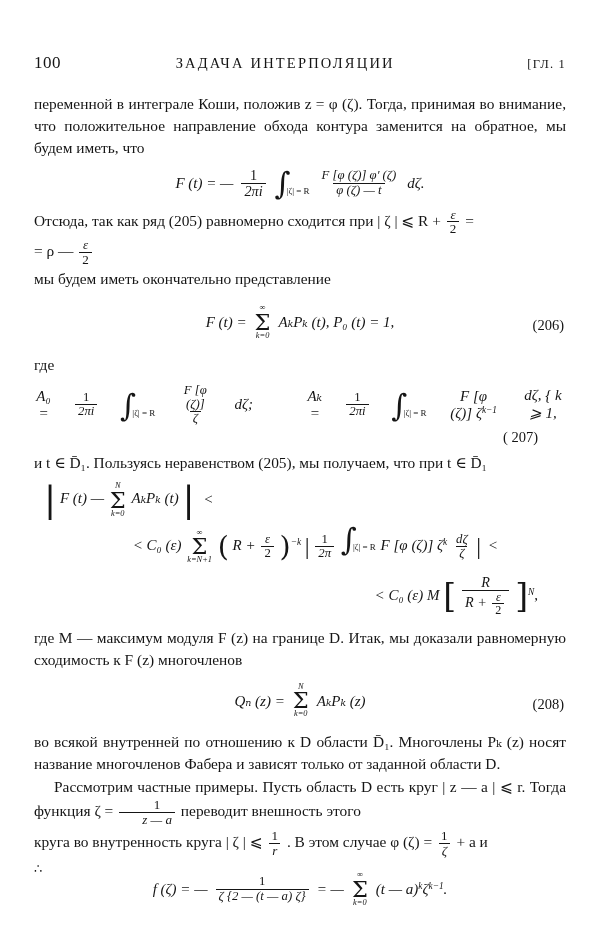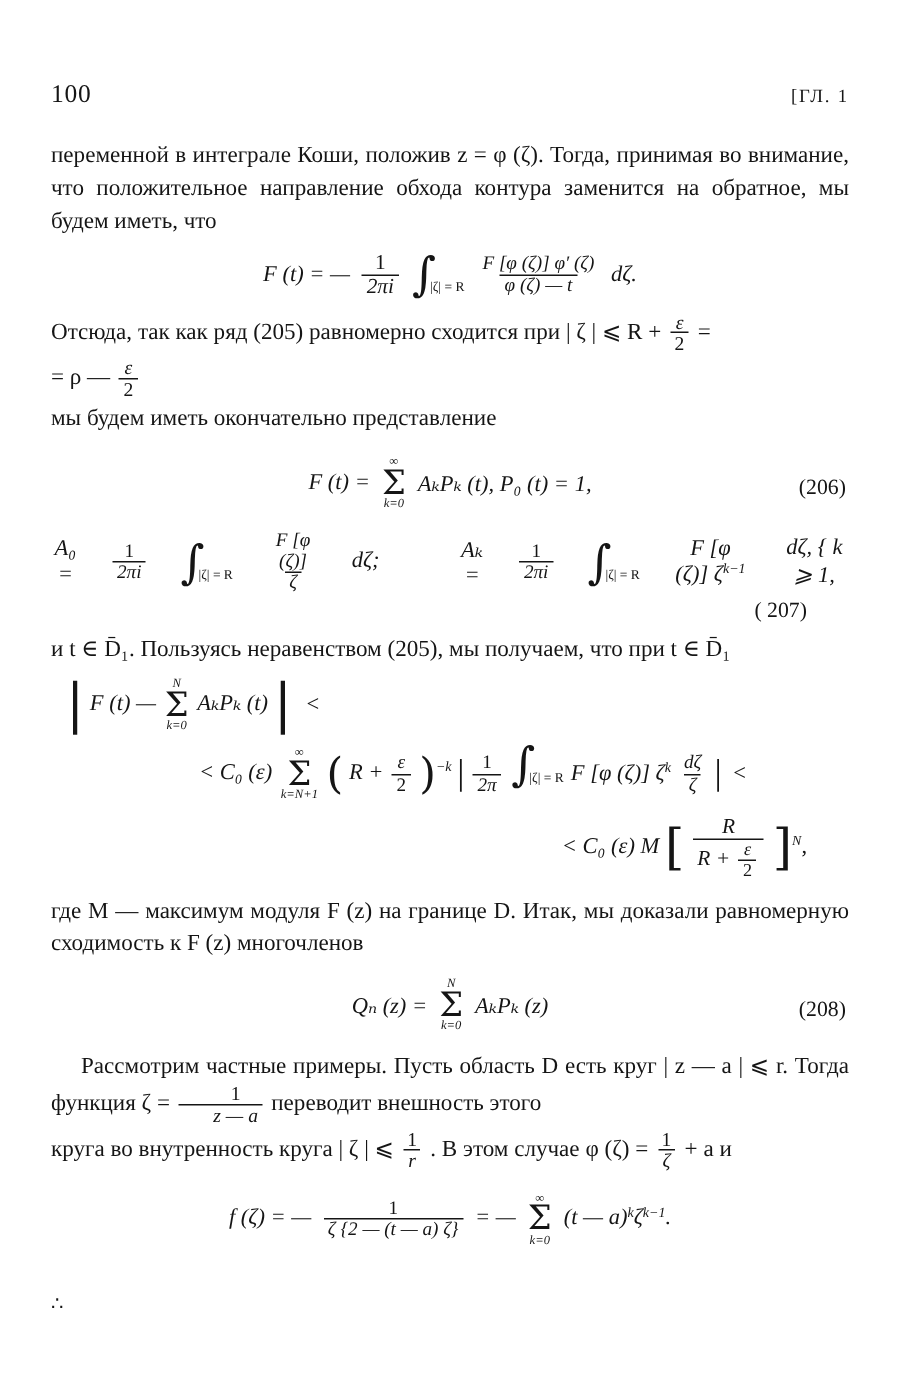--- a/index.html
+++ b/index.html
@@ -154,20 +154,21 @@
     font-size: 13px;
   }
 </style>
 </head>
 <body>
 
 <div class="page">
 
   <div class="running-head">
     <div class="page-number">100</div>
+    <div class="head-title">ЗАДАЧА ИНТЕРПОЛЯЦИИ</div>
     <div class="head-chapter">[ГЛ. 1</div>
   </div>
 
   <p class="para">переменной в интеграле Коши, положив z = φ (ζ). Тогда, принимая во внимание, что положительное направление обхода контура заменится на обратное, мы будем иметь, что</p>
 
   <div class="eq-block">
     <span class="eq-line">
       <span class="ital">F (t) = —</span>
       <span class="frac big">
         <span class="num">1</span>
@@ -210,20 +211,21 @@
       <span class="sum">
         <span class="lim">∞</span>
         <span class="sig">Σ</span>
         <span class="lim ital">k=0</span>
       </span>
       <span class="ital">AₖPₖ (t),     P₀ (t) = 1,</span>
     </span>
     <span class="eq-num">(206)</span>
   </div>
 
+  <p class="para">где</p>
 
   <div class="eq-block" style="margin-top:8px;margin-bottom:4px;">
     <span class="eq-line" style="gap:20px;">
       <span class="ital">A₀ =</span>
       <span class="frac">
         <span class="num">1</span>
         <span class="den ital">2πi</span>
       </span>
       <span class="intg">
         <span class="intsign">∫</span>
@@ -323,20 +325,21 @@
       <span class="sum">
         <span class="lim ital">N</span>
         <span class="sig">Σ</span>
         <span class="lim ital">k=0</span>
       </span>
       <span class="ital">AₖPₖ (z)</span>
     </span>
     <span class="eq-num">(208)</span>
   </div>
 
+  <p class="para">во всякой внутренней по отношению к  D области  D̄₁. Многочлены Pₖ (z) носят название многочленов Фабера и зависят только от заданной области  D.</p>
 
   <p class="para indent">
     <span>Рассмотрим частные примеры. Пусть область  D  есть круг | z — a | ⩽ r. Тогда функция   ζ =</span>
     <span class="frac">
       <span class="num">1</span>
       <span class="den ital">z — a</span>
     </span>
     <span>переводит внешность этого</span>
   </p>
 

